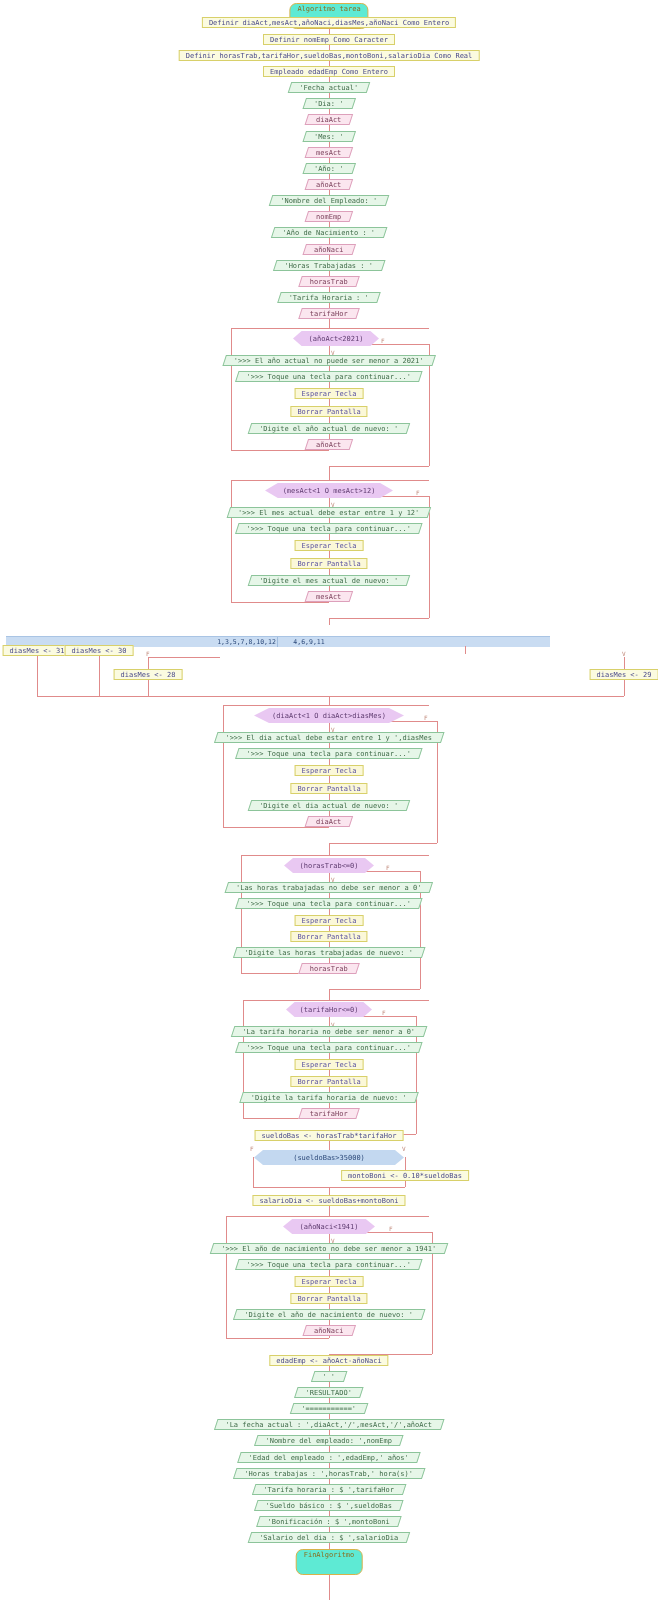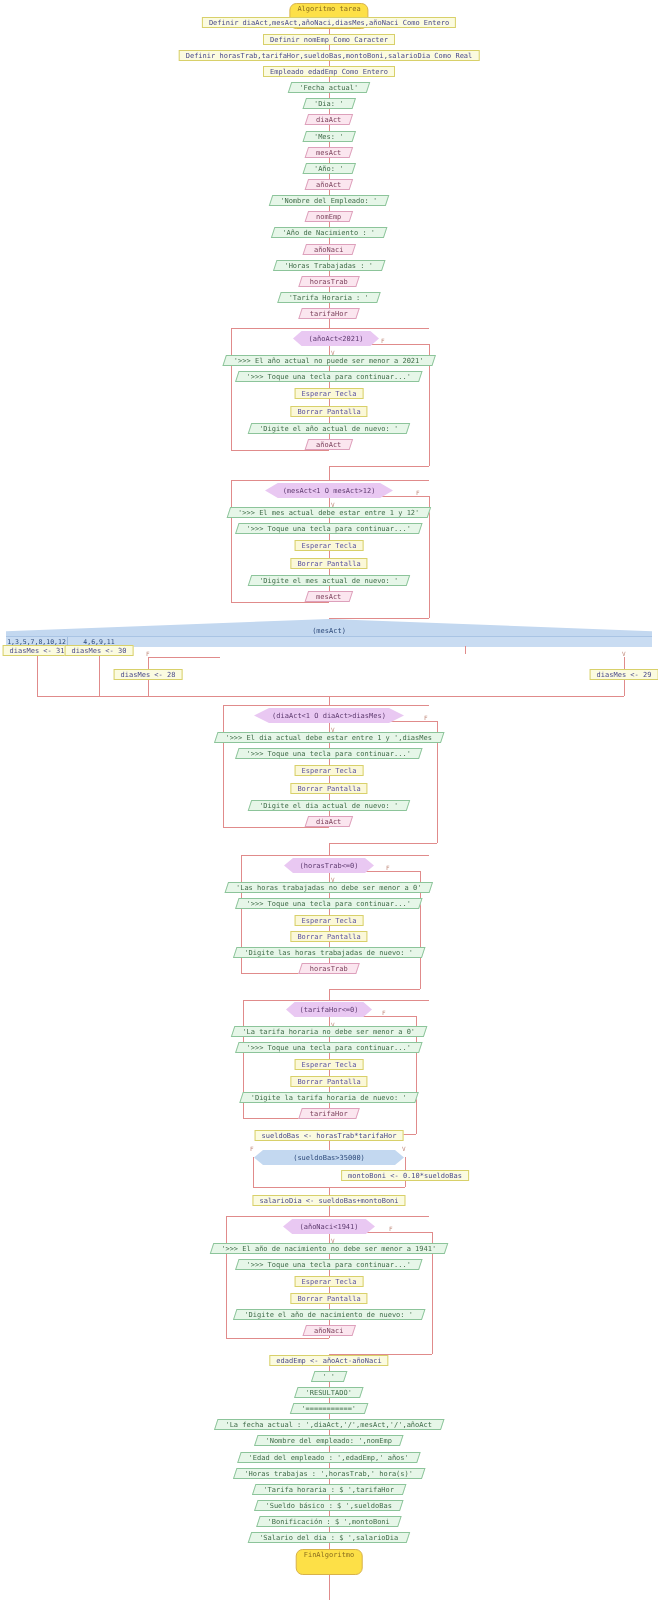--- a/index.html
+++ b/index.html
@@ -17,21 +17,21 @@
     font-size:7px;
     line-height:9px;
     white-space:nowrap;
     text-align:center;
     box-sizing:border-box;
     transform:translateX(-50%);
   }
   
   .terminal{
     border:1px solid #d8b24a;
-    background:#fde047;
+    background:#5eead4;
     color:#8a6d1f;
     border-radius:7px;
     padding:1px 7px;
     height:26px;
   }
   
   .proc{
     border:1px solid #d8d06a;
     background:#fbfbe0;
     color:#4a4a8a;
@@ -184,23 +184,22 @@
 
   <div class="dec" style="left:329px;top:483px;width:128px;">(mesAct&lt;1 O mesAct&gt;12)</div>
   <div class="node out" style="left:329px;top:507px;"><span>'&gt;&gt;&gt; El mes actual debe estar entre 1 y 12'</span></div>
   <div class="node out" style="left:329px;top:523px;"><span>'&gt;&gt;&gt; Toque una tecla para continuar...'</span></div>
   <div class="node kw" style="left:329px;top:540px;">Esperar Tecla</div>
   <div class="node kw" style="left:329px;top:558px;">Borrar Pantalla</div>
   <div class="node out" style="left:329px;top:575px;"><span>'Digite el mes actual de nuevo: '</span></div>
   <div class="node inp" style="left:329px;top:591px;"><span>mesAct</span></div>
 
   <div class="ln lnv" style="left:329px;top:618px;height:7px;"></div>
-  <div class="switchhead" style="left:329px;top:619px;width:646px;">(mesAct)</div>
-
-  <div class="caserow" style="left:6px;top:636px;width:646px;">
+
+  <div class="caserow" style="left:6px;top:636px;width:544px;justify-content:center;">
     <div class="cell" style="width:62px;">1,3,5,7,8,10,12</div>
     <div class="cell" style="width:62px;">4,6,9,11</div>
   </div>
 
   <div class="ln lnv" style="left:37px;top:646px;height:8px;"></div>
   <div class="ln lnv" style="left:99px;top:646px;height:8px;"></div>
   <div class="ln lnv" style="left:465px;top:646px;height:8px;"></div>
 
   <div class="node proc" style="left:37px;top:645px;">diasMes &lt;- 31</div>
   <div class="node proc" style="left:99px;top:645px;">diasMes &lt;- 30</div>

